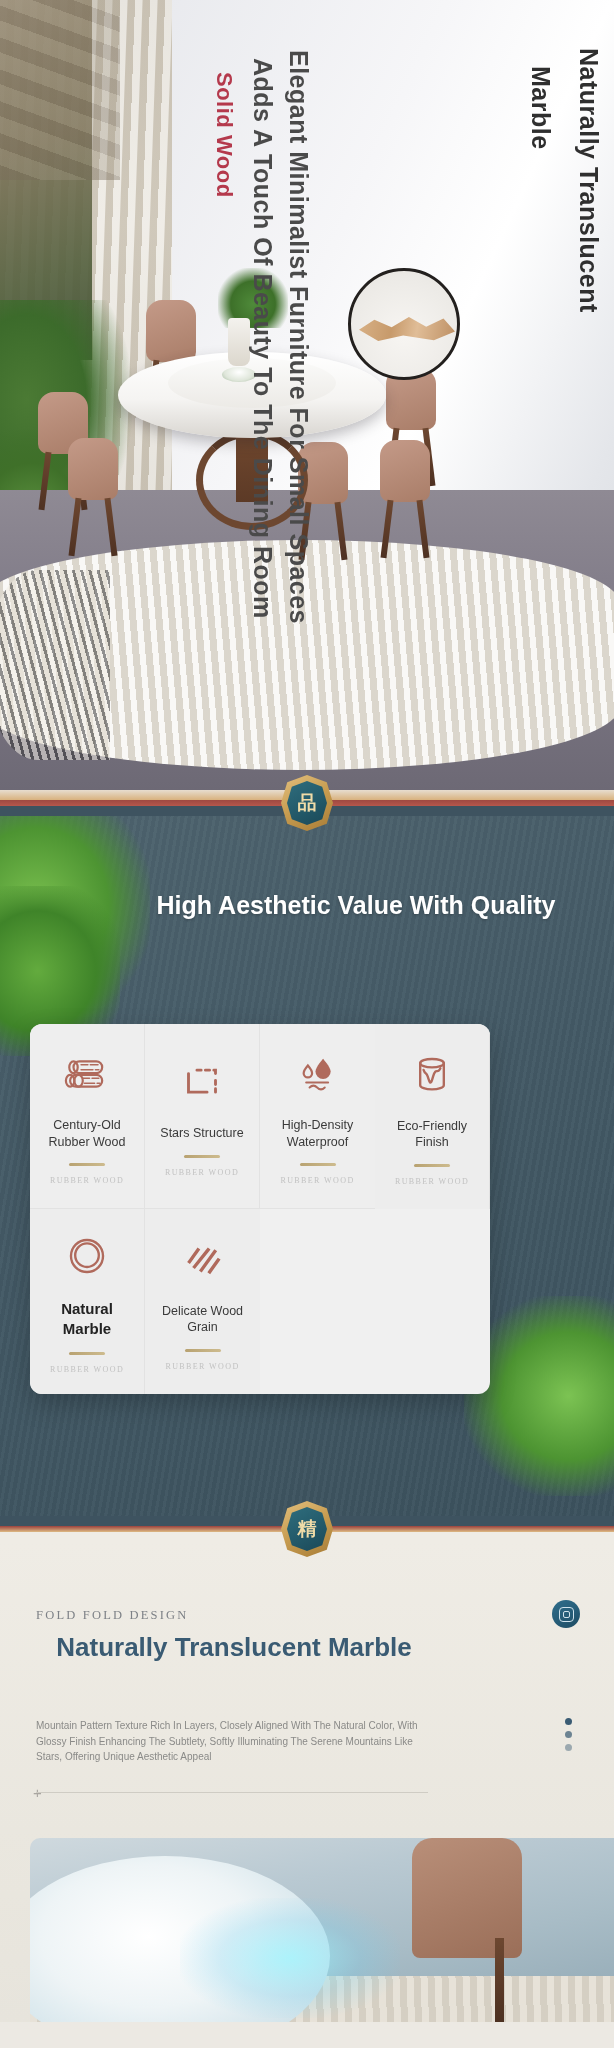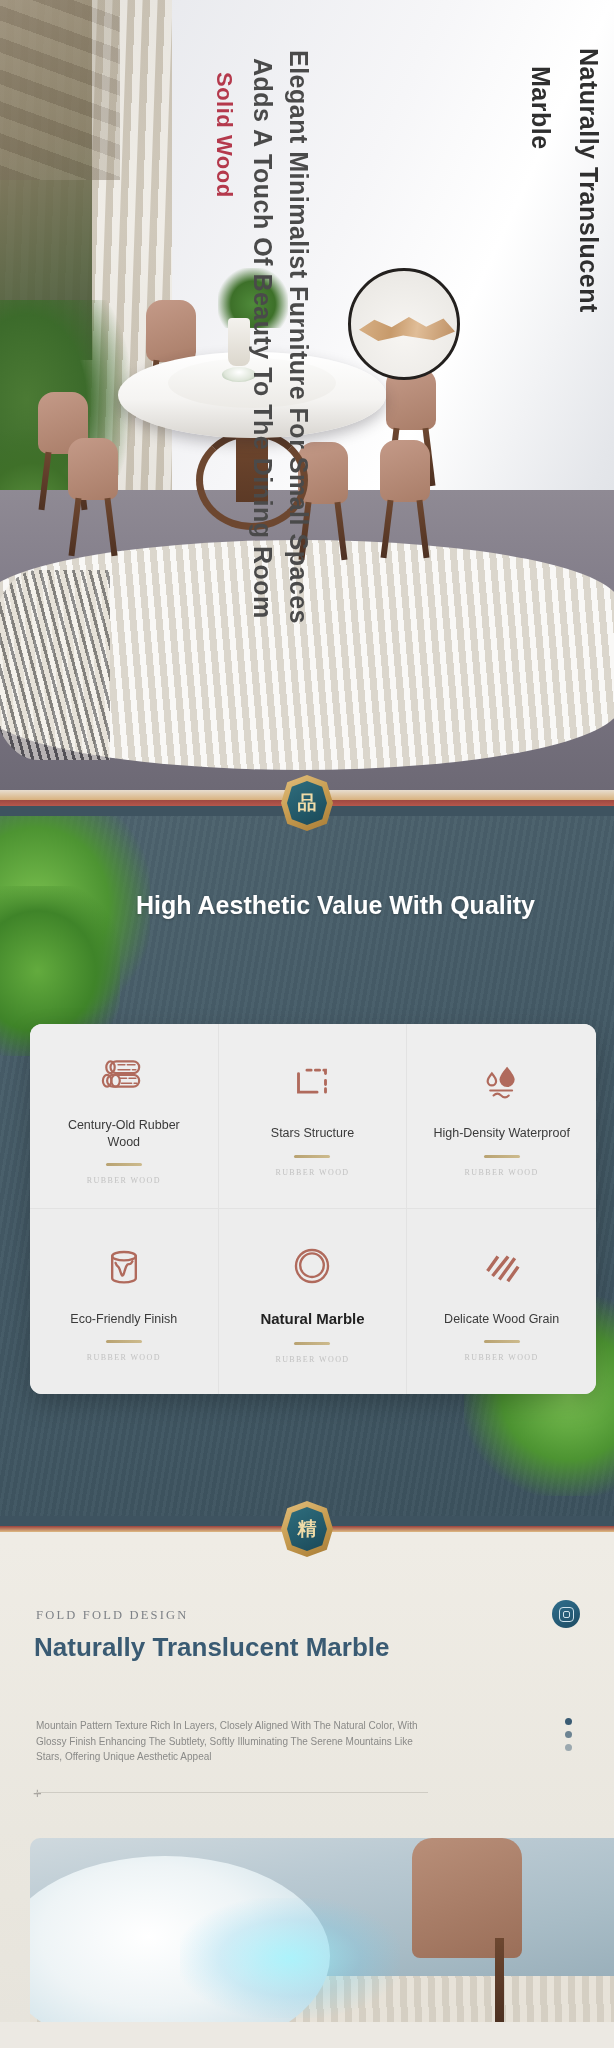--- a/index.html
+++ b/index.html
@@ -180,35 +180,35 @@
   }
   .feat-leafL2 {
     position:absolute; left:-30px; top:70px; width:150px; height:170px;
     background:radial-gradient(ellipse at 45% 50%, #63ab3e 0%, #3f8429 50%, rgba(63,132,41,0) 78%);
   }
   .feat-leafR {
     position:absolute; right:-40px; bottom:20px; width:190px; height:200px;
     background:radial-gradient(ellipse at 55% 50%, #7cc353 0%, #4d9432 45%, rgba(77,148,50,0) 74%);
   }
   .feat-head {
-    position:absolute; left:136px; top:74px; width:440px;
+    position:absolute; left:136px; top:74px; width:440px;text-align:center;
   }
   .feat-title {
     color:#ffffff; font-size:25px; font-weight:bold; line-height:1.22;
     text-shadow:0 1px 3px rgba(0,0,0,.25);
   }
   .feat-sub {
     margin-top:7px; color:#e2e8ea; font-size:13.5px; line-height:1.42;
   }
   .card-wrap {
     position:absolute; left:30px; top:208px;
-    width:566px; height:370px;
+    width:460px; height:370px;
     background:#f0f0f0; border-radius:12px; overflow:hidden;
     box-shadow:0 10px 26px rgba(0,0,0,.22);
-    display:grid; grid-template-columns:repeat(3,1fr); grid-template-rows:repeat(2,1fr);
+    display:grid; grid-template-columns:repeat(4,1fr); grid-template-rows:repeat(2,1fr);
   }
   .card {
     position:relative;
     display:flex; flex-direction:column; align-items:center; justify-content:center;
     background:#eeeeee;
     border-right:1px solid #e2e2e2; border-bottom:1px solid #e2e2e2;
   }
   .card:nth-child(3n) { border-right:none; }
   .card:nth-child(n+4) { border-bottom:none; background:#ededed; }
   .card-icon { width:54px; height:54px; margin-bottom:16px; }
@@ -234,21 +234,21 @@
     background:linear-gradient(180deg,#efece5 0%,#eae7df 60%,#e7e4dc 100%);
     overflow:hidden;
   }
   .bot-eyebrow {
     position:absolute; left:36px; top:66px;
     font-family:"Liberation Serif", serif;
     font-size:12.5px; letter-spacing:2.2px; color:#7d8186;
   }
   .bot-title {
     position:absolute; left:34px; top:90px; width:400px;
-    font-size:26px; font-weight:bold; line-height:1.2; color:#3a5b73;
+    font-size:26px; font-weight:bold; line-height:1.2; color:#3a5b73;text-align:center;
   }
   .bot-body {
     position:absolute; left:36px; top:176px; width:400px;
     font-size:10px; line-height:1.55; color:#8a8a88;
   }
   .bot-hr {
     position:absolute; left:36px; top:250px; width:392px; height:1px;
     background:#cfccc4;
   }
   .bot-plus {

